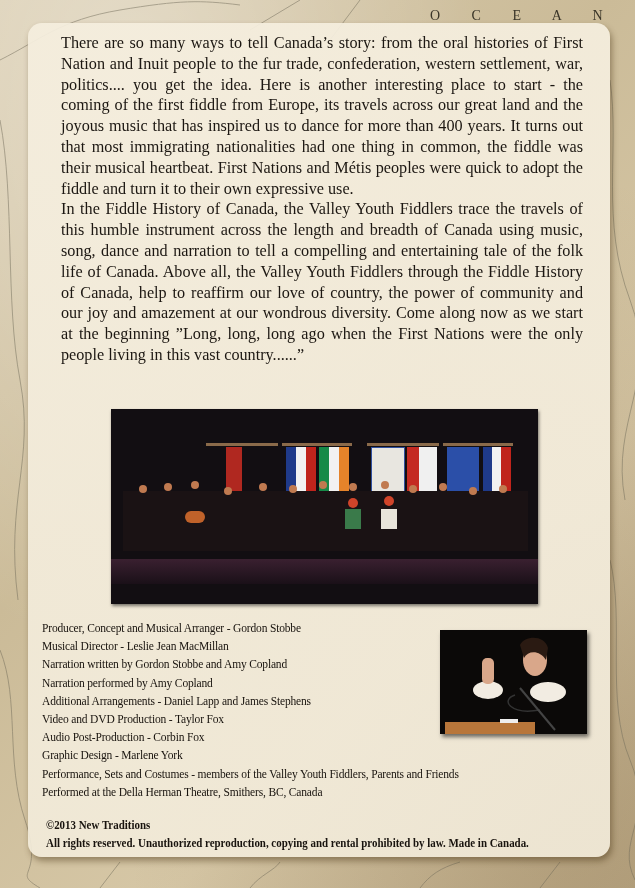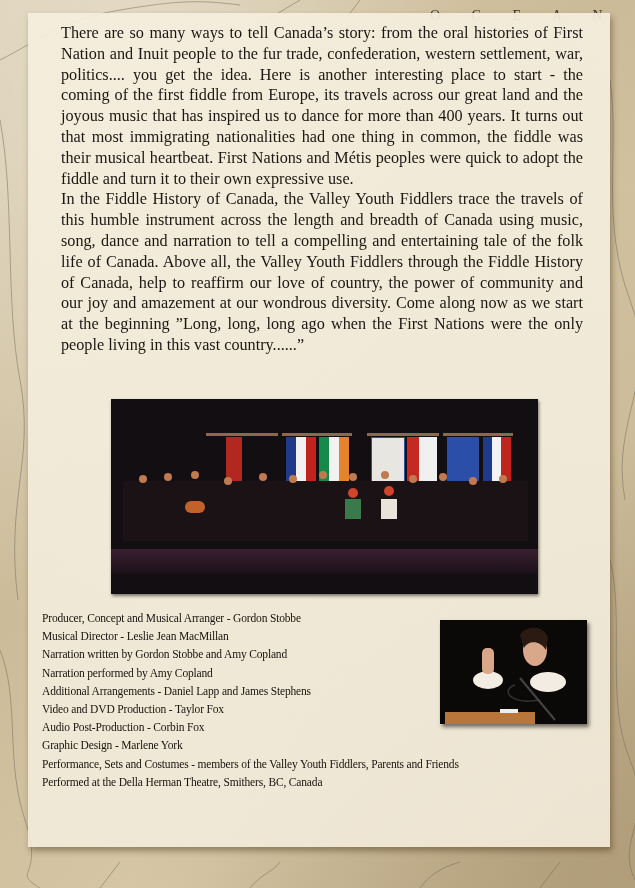--- a/index.html
+++ b/index.html
@@ -6,23 +6,24 @@
   body {
     width:635px; height:888px; position:relative; overflow:hidden;
     background:
       radial-gradient(ellipse at 20% 10%, rgba(255,255,255,0.35), transparent 50%),
       radial-gradient(ellipse at 90% 90%, rgba(120,90,50,0.25), transparent 55%),
       linear-gradient(135deg, #d9ccaf 0%, #cbbb98 40%, #d6c7a6 70%, #bfae8c 100%);
     font-family: "Liberation Serif", "DejaVu Serif", serif;
   }
   .map-lines { position:absolute; inset:0; pointer-events:none; }
   .panel {
-    position:absolute; left:28px; top:13px; width:582px; height:834px;
+    position:absolute; left:28px; top:23px; width:582px; height:834px;
     background: linear-gradient(180deg, rgba(245,238,222,0.93) 0%, rgba(243,236,219,0.9) 100%);
     box-shadow: 2px 4px 6px rgba(70,50,20,0.45);
+    border-radius: 14px;
   }
   .intro {
     position:absolute; left:33px; top:10px; width:522px;
     font-size:16.2px; line-height:20.8px; color:#1c1712;
     text-align:justify; margin:0;
   }
   .intro p { margin:0; }
   .photo-main {
     position:absolute; left:83px; top:386px; width:427px; height:195px;
     background:#120e12; box-shadow:1px 2px 3px rgba(0,0,0,0.5);
@@ -136,13 +137,17 @@
       <ellipse cx="48" cy="60" rx="15" ry="9" fill="#f2ece2"></ellipse>
       <rect x="42" y="28" width="12" height="26" rx="5" fill="#d9a78a"></rect>
       <ellipse cx="108" cy="62" rx="18" ry="10" fill="#f2ece2"></ellipse>
       <path d="M75 65 C60 70 70 85 100 80" stroke="#333" stroke-width="1.5" fill="none"></path>
       <line x1="80" y1="58" x2="115" y2="100" stroke="#444" stroke-width="2"></line>
       <rect x="5" y="92" width="90" height="12" fill="#b8763a"></rect>
       <rect x="60" y="89" width="18" height="4" fill="#eeeeee"></rect>
     </svg>
   </div>
 
+  <div class="legal">
+    <div>©2013 New Traditions</div>
+    <div>All rights reserved. Unauthorized reproduction, copying and rental prohibited by law.  Made in Canada.</div>
+  </div>
 </div>
 
 </body></html>

